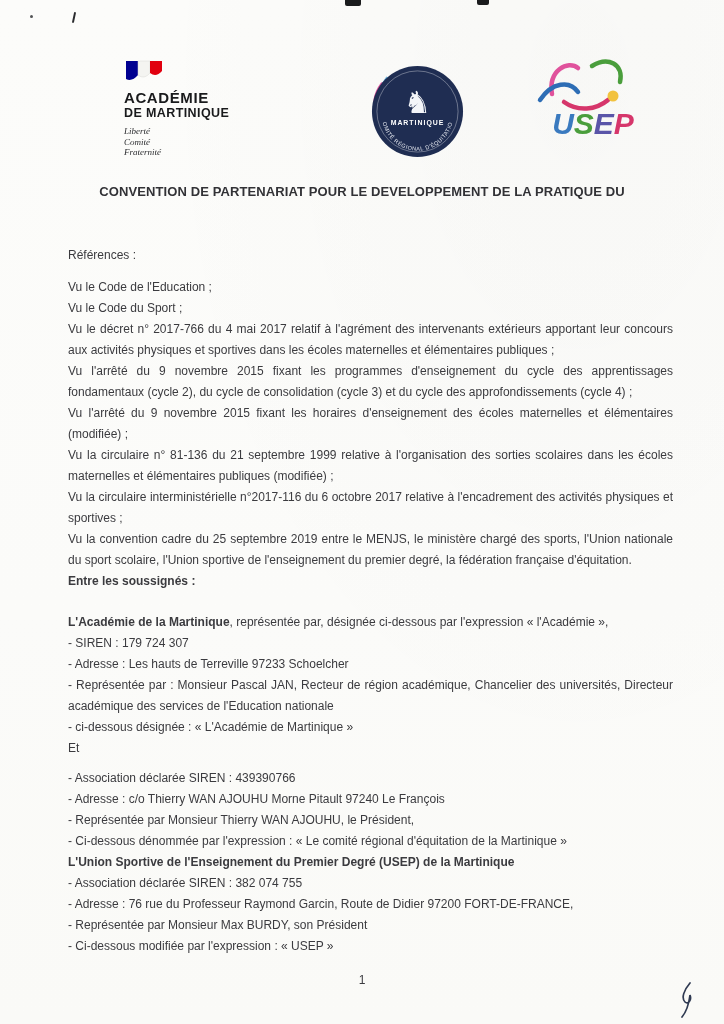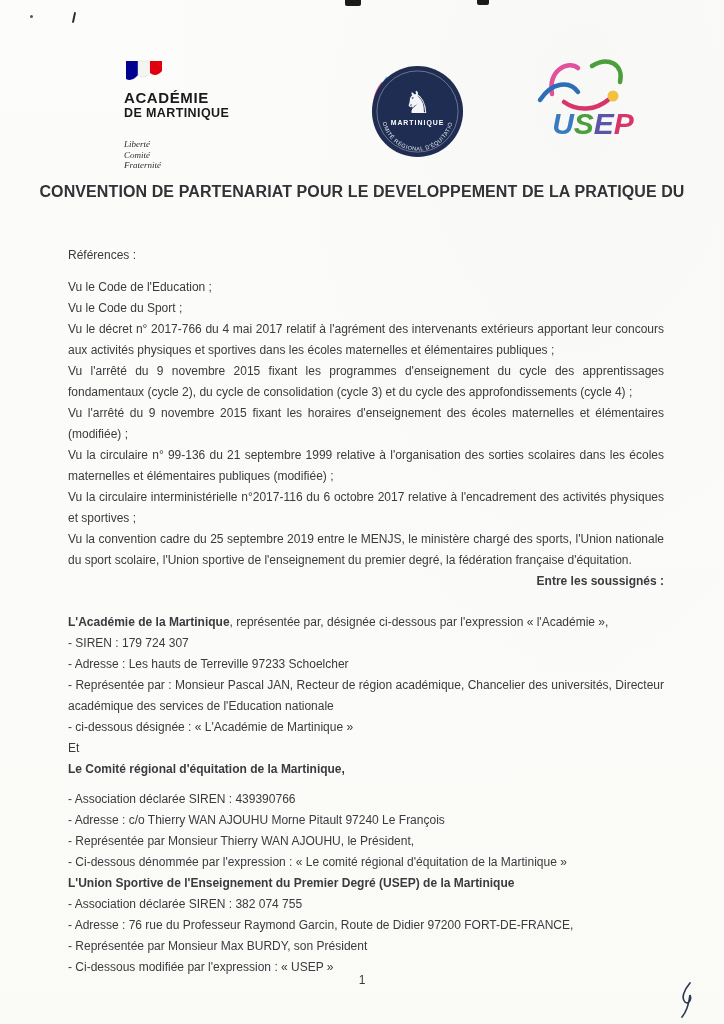--- a/index.html
+++ b/index.html
@@ -22,35 +22,35 @@
   .artifact.bar1 { left:345px; top:0; width:16px; height:6px; border-radius:0 0 2px 2px; }
   .artifact.bar2 { left:477px; top:0; width:12px; height:5px; border-radius:0 0 2px 2px; }
   .artifact.dot  { left:30px; top:15px; width:3px; height:3px; border-radius:50%; opacity:.75; }
   .artifact.tick { left:73px; top:12px; width:2px; height:11px; background:#2a2b2e; transform:rotate(12deg); border-radius:1px; }
 
   
   .logo-academie { position:absolute; left:124px; top:60px; width:150px; }
   .logo-academie .flag { display:block; margin:0 0 4px 1px; }
   .acad-line1 { font-weight:700; font-size:15px; letter-spacing:.6px; color:#191a1c; line-height:17px; }
   .acad-line2 { font-weight:700; font-size:12.5px; letter-spacing:.4px; color:#191a1c; line-height:15px; }
-  .motto { margin-top:18px; font-family:"Liberation Serif", serif; font-style:italic; font-size:9px; line-height:10.5px; color:#2b2c2f; }
+  .motto { margin-top:5px; font-family:"Liberation Serif", serif; font-style:italic; font-size:9px; line-height:10.5px; color:#2b2c2f; }
 
   .logo-cre { position:absolute; left:368px; top:62px; width:99px; height:99px; }
   .logo-usep { position:absolute; left:530px; top:54px; width:126px; height:90px; }
 
   
-  .title { position:absolute; left:0; right:0; top:182px; text-align:center; font-weight:700; font-size:16px; line-height:20px; color:#323236; letter-spacing:.1px; }
+  .title { position:absolute; left:0; right:0; top:182px; text-align:center; font-weight:700; font-size:13px; line-height:20px; color:#323236; letter-spacing:.1px; }
 
   
-  .content { position:absolute; left:68px; right:60px; top:245px; font-size:12px; line-height:21px; color:#3b3b3f; }
+  .content { position:absolute; left:68px; right:51px; top:245px; font-size:12px; line-height:21px; color:#3b3b3f; }
   .content p { margin:0; }
   .ref, .para { text-align:justify; }
   .bold { font-weight:700; }
   .refs { margin-top:11px; }
-  .mt-soussignes { margin-top:20px;text-align:right; }
+  .mt-soussignes { margin-top:20px; }
   .mt-sec { margin-top:20px; }
   .mt-et { margin-top:21px; }
   .mt-comite { margin-top:29px; }
   .mt-comite-items { margin-top:9px; }
   .mt-usep { margin-top:22px; }
 
   
   .page-number { position:absolute; left:0; right:0; top:973px; text-align:center; font-size:12px; color:#3c3c40; }
   .handwritten { position:absolute; left:672px; top:980px; }
 </style>
@@ -111,38 +111,37 @@
 
   <main class="content">
     <p>Références :</p>
 
     <div class="refs">
       <p class="ref">Vu le Code de l'Education ;</p>
       <p class="ref">Vu le Code du Sport ;</p>
       <p class="ref">Vu le décret n° 2017-766 du 4 mai 2017 relatif à l'agrément des intervenants extérieurs apportant leur concours aux activités physiques et sportives dans les écoles maternelles et élémentaires publiques ;</p>
       <p class="ref">Vu l'arrêté du 9 novembre 2015 fixant les programmes d'enseignement du cycle des apprentissages fondamentaux (cycle 2), du cycle de consolidation (cycle 3) et du cycle des approfondissements (cycle 4) ;</p>
       <p class="ref">Vu l'arrêté du 9 novembre 2015 fixant les horaires d'enseignement des écoles maternelles et élémentaires (modifiée) ;</p>
-      <p class="ref">Vu la circulaire n° 99-136 du 21 septembre 1999 relative à l'organisation des sorties scolaires dans les écoles maternelles et élémentaires publiques (modifiée) ;</p>
+      <p class="ref">Vu la circulaire n° 81-136 du 21 septembre 1999 relative à l'organisation des sorties scolaires dans les écoles maternelles et élémentaires publiques (modifiée) ;</p>
       <p class="ref">Vu la circulaire interministérielle n°2017-116 du 6 octobre 2017 relative à l'encadrement des activités physiques et sportives ;</p>
       <p class="ref">Vu la convention cadre du 25 septembre 2019 entre le MENJS, le ministère chargé des sports, l'Union nationale du sport scolaire, l'Union sportive de l'enseignement du premier degré, la fédération française d'équitation.</p>
     </div>
 
     <p class="bold mt-soussignes">Entre les soussignés :</p>
 
     <section class="mt-sec">
       <p class="para"><strong>L'Académie de la Martinique</strong><span>, représentée par, désignée ci-dessous par l'expression « l'Académie »,</span></p>
       <p class="para">- SIREN : 179 724 307</p>
       <p class="para">- Adresse : Les hauts de Terreville 97233 Schoelcher</p>
       <p class="para">- Représentée par : Monsieur Pascal JAN, Recteur de région académique, Chancelier des universités, Directeur académique des services de l'Education nationale</p>
       <p class="para">- ci-dessous désignée : « L'Académie de Martinique »</p>
     </section>
 
     <p class="mt-et">Et</p>
 
-    <p class="bold mt-comite">Le Comité régional d'équitation de la Martinique,</p>
     <div class="mt-comite-items">
       <p class="para">- Association déclarée SIREN : 439390766</p>
       <p class="para">- Adresse : c/o Thierry WAN AJOUHU Morne Pitault 97240 Le François</p>
       <p class="para">- Représentée par Monsieur Thierry WAN AJOUHU, le Président,</p>
       <p class="para">- Ci-dessous dénommée par l'expression : « Le comité régional d'équitation de la Martinique »</p>
     </div>
 
     <p class="bold mt-usep">L'Union Sportive de l'Enseignement du Premier Degré (USEP) de la Martinique</p>
     <div>
       <p class="para">- Association déclarée SIREN : 382 074 755</p>

